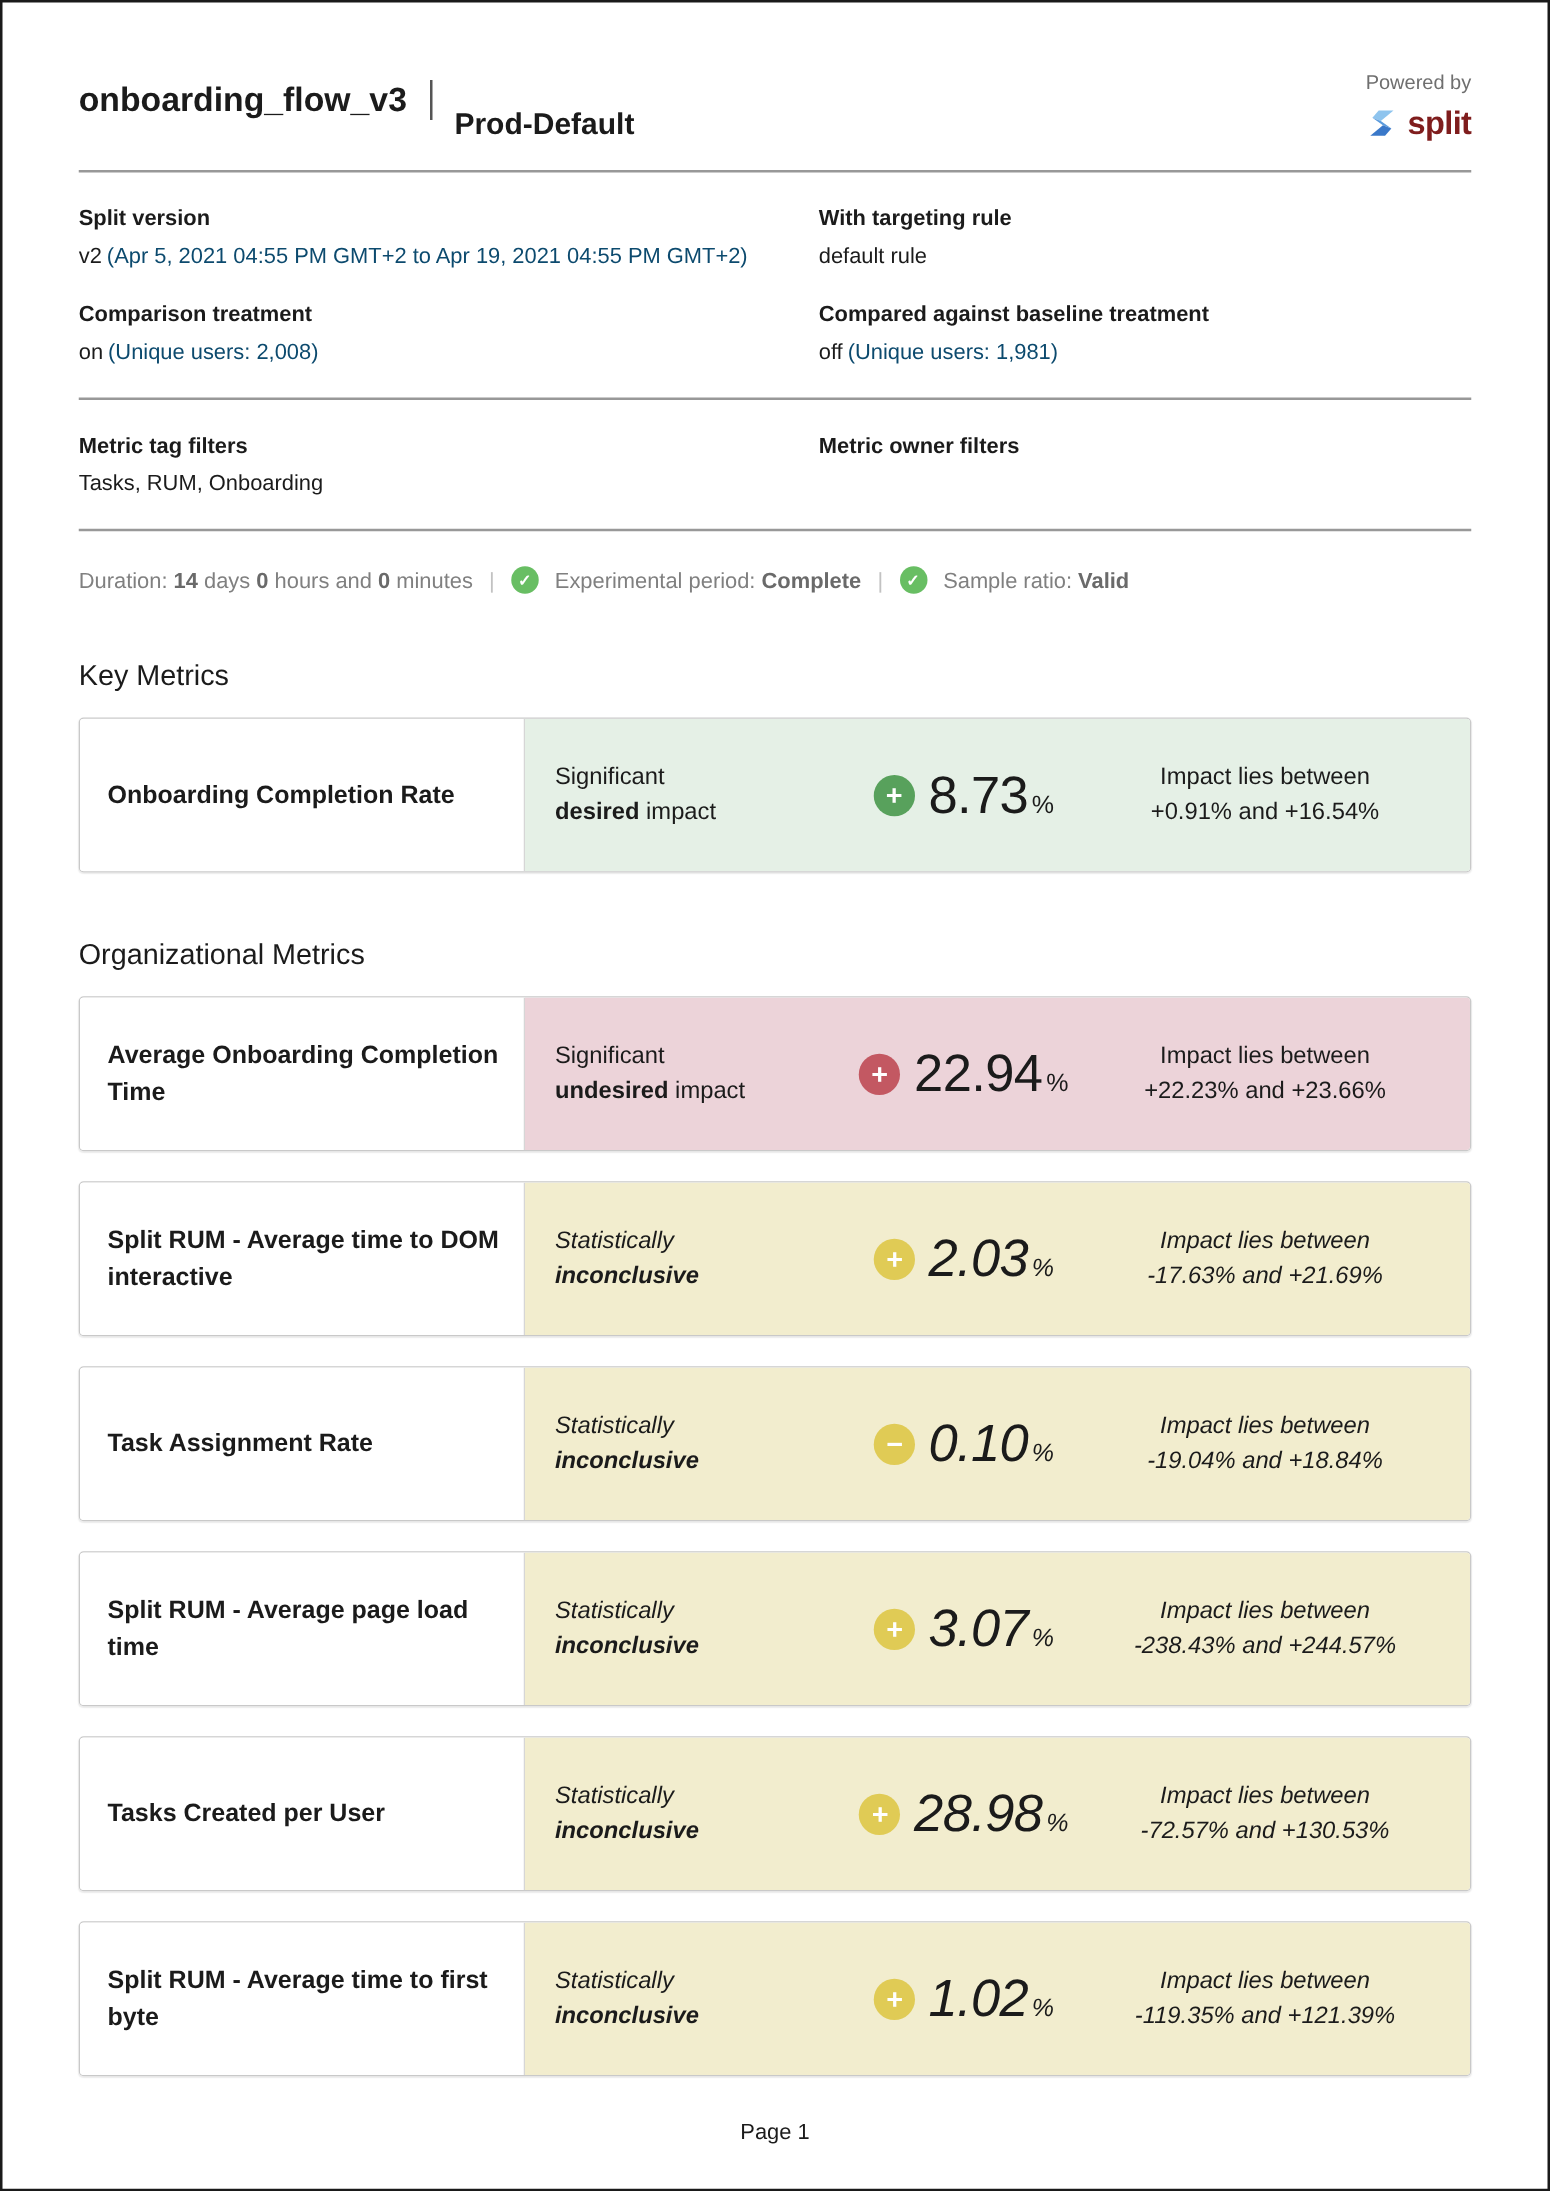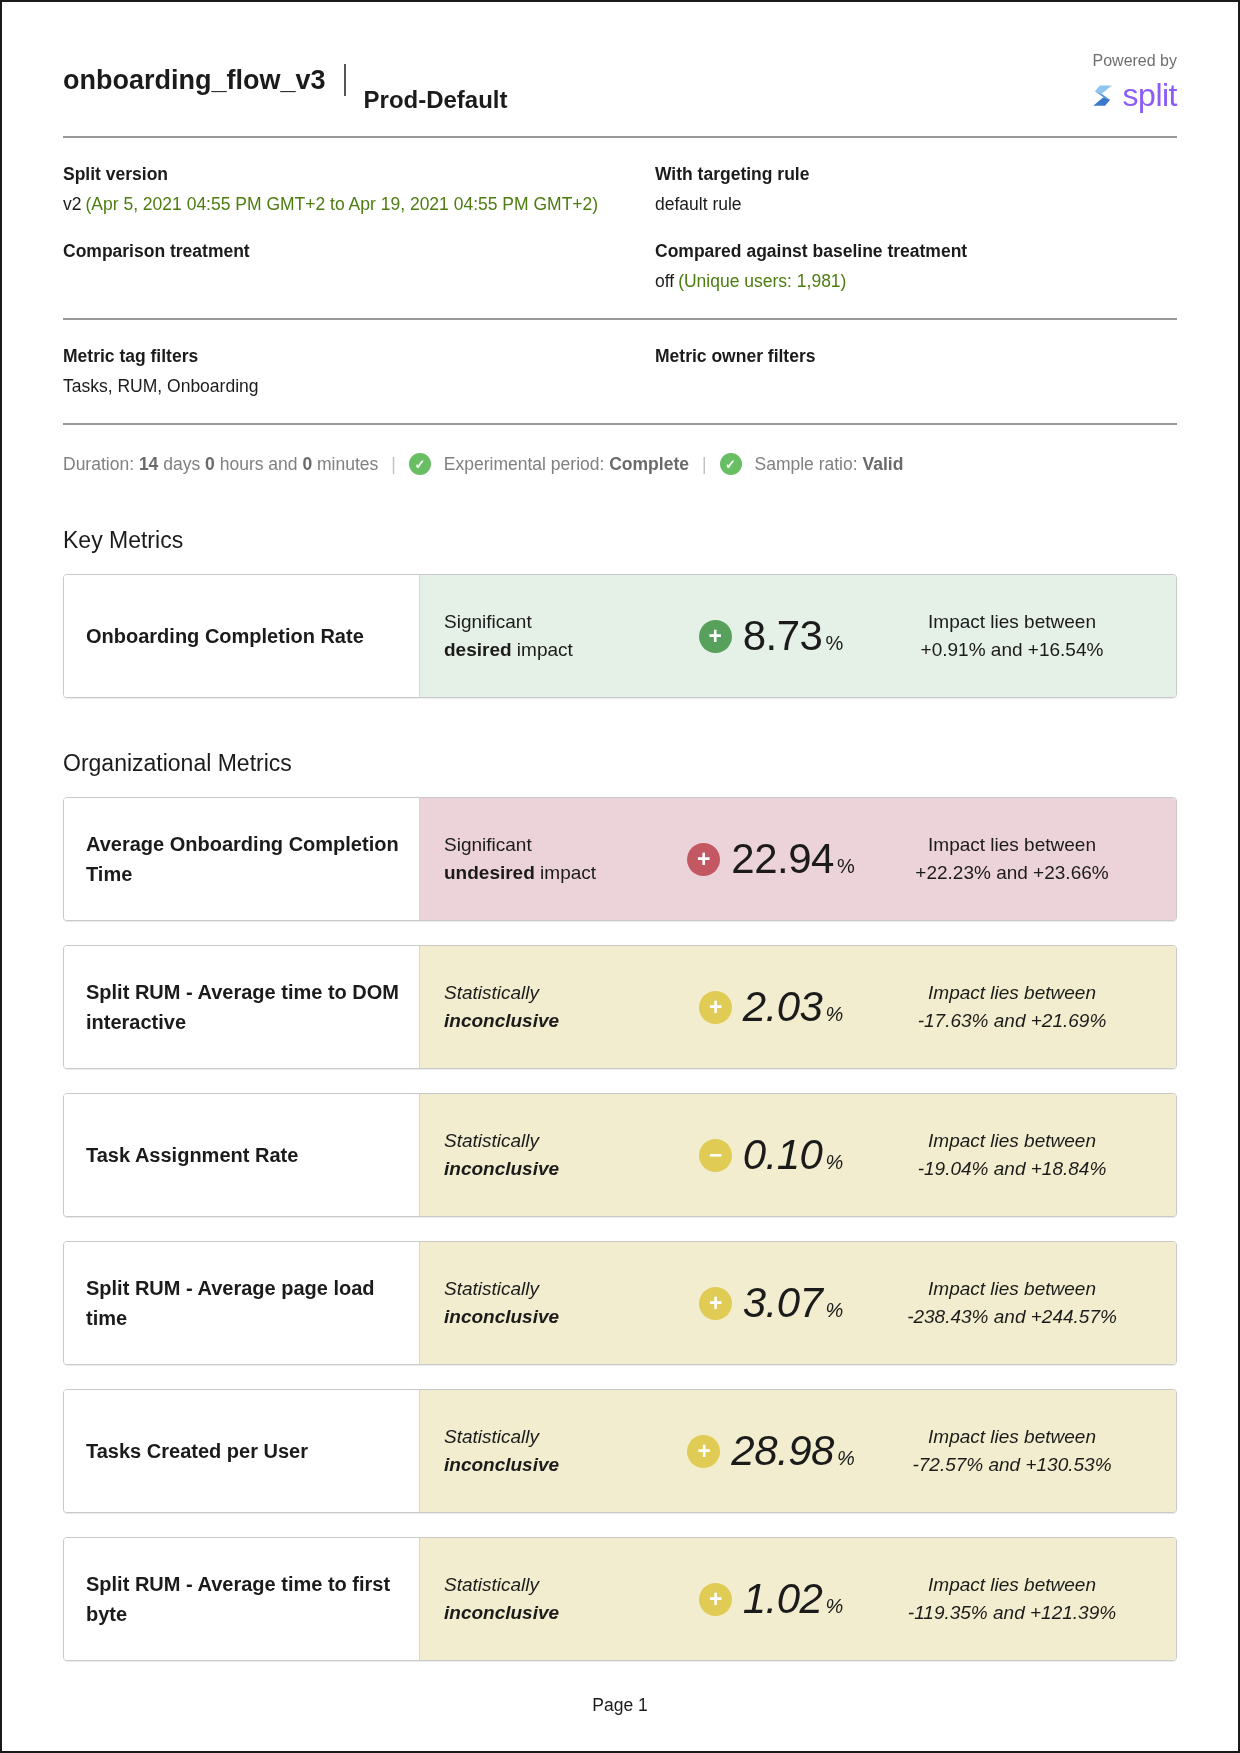--- a/index.html
+++ b/index.html
@@ -20,27 +20,27 @@
     padding: 44px 0 22px;
     border-bottom: 2px solid #989898;
   }
   .title-row { display: flex; align-items: center; gap: 18px; }
   .title { font-size: 27px; font-weight: 600; }
   .title-sep { width: 2px; height: 32px; background: #555; }
   .env { font-size: 24px; font-weight: 600; margin-top: 40px; }
   .brand-block { display: flex; flex-direction: column; align-items: flex-end; gap: 7px; }
   .powered-by { font-size: 16px; color: #6f6f6f; margin-left: 30px; }
   .brand-row { display: flex; align-items: center; gap: 7px; }
-  .brand-name { font-size: 32px; font-weight: 400; color: #8b5cf6; letter-spacing: -0.5px; }
+  .brand-name { font-size: 26px; font-weight: 700; color: #7f1d1d; letter-spacing: -0.5px; }
 
   
   .meta-grid { display: grid; grid-template-columns: 592px 1fr; row-gap: 26px; padding-top: 26px; }
   .meta-label { font-weight: 700; font-size: 17.5px; margin-bottom: 9px; }
   .meta-value { font-size: 17.5px; min-height: 21px; }
-  .muted-part { color: #4d7c0f; margin-left: 4px; }
+  .muted-part { color: #0c4a6e; margin-left: 4px; }
   .rule { border: none; border-top: 2px solid #989898; margin: 26px 0 0; }
 
   
   .status-bar { display: flex; align-items: center; gap: 13px; padding-top: 28px; font-size: 17.5px; color: #808080; }
   .status-bar b { color: #6a6a6a; }
   .sb-sep { color: #c2c2c2; }
   .check-icon {
     width: 22px; height: 22px; border-radius: 50%;
     background: #68be63; color: #fff; font-size: 13px; font-weight: 700;
     display: inline-flex; align-items: center; justify-content: center; flex: none;
@@ -117,20 +117,21 @@
       <div>
         <div class="meta-label">Split version</div>
         <div class="meta-value"><span>v2</span><span class="muted-part">(Apr 5, 2021 04:55 PM GMT+2 to Apr 19, 2021 04:55 PM GMT+2)</span></div>
       </div>
       <div>
         <div class="meta-label">With targeting rule</div>
         <div class="meta-value"><span>default rule</span><span class="muted-part"></span></div>
       </div>
       <div>
         <div class="meta-label">Comparison treatment</div>
+        <div class="meta-value"><span>on</span><span class="muted-part">(Unique users: 2,008)</span></div>
       </div>
       <div>
         <div class="meta-label">Compared against baseline treatment</div>
         <div class="meta-value"><span>off</span><span class="muted-part">(Unique users: 1,981)</span></div>
       </div>
     </div>
 
     <hr class="rule">
 
     <div class="meta-grid">

